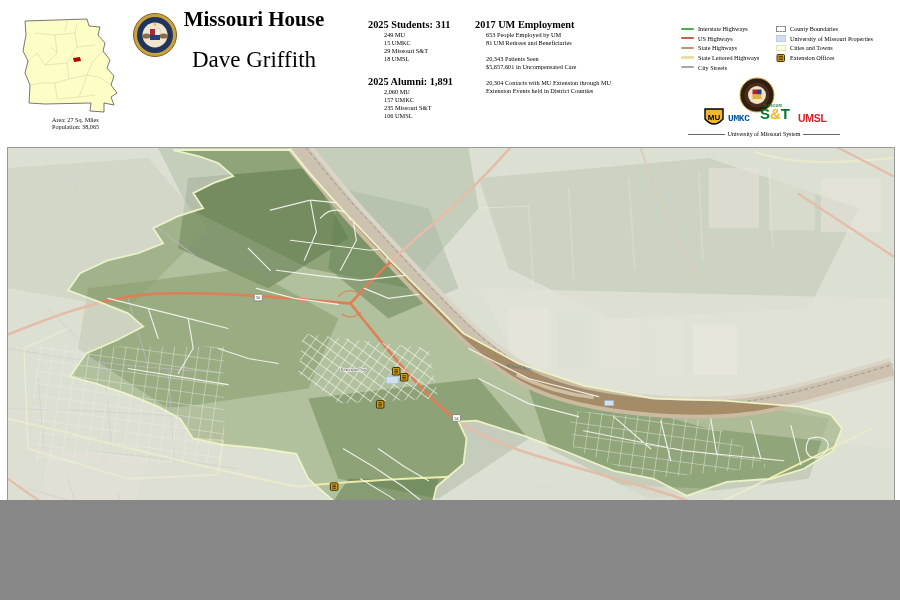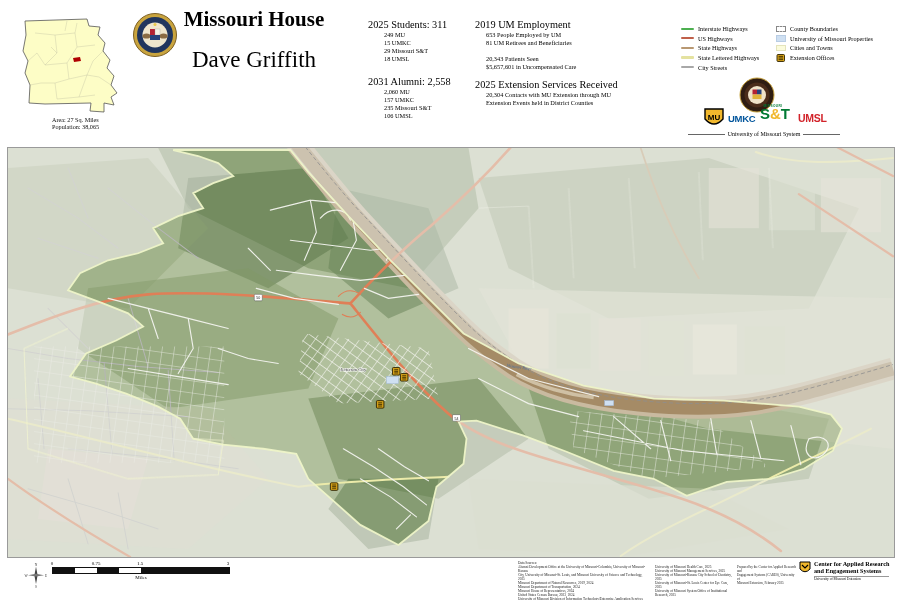--- a/index.html
+++ b/index.html
@@ -1,43 +1,43 @@
 <!DOCTYPE html>
 <html><head>
 <meta charset="utf-8">
 <style>
   html,body{margin:0;padding:0;background:#888;}
-  .page{position:relative;width:900px;height:600px;background:#ffffff;overflow:hidden;
+  .page{position:relative;width:900px;height:500px;background:#ffffff;overflow:hidden;
         font-family:"Liberation Serif",serif;color:#000;}
   .abs{position:absolute;}
   
   .title-box{left:156px;top:8px;width:196px;text-align:center;}
   .title-line{font-size:21px;font-weight:bold;line-height:22px;}
   .rep-name{font-size:23px;font-weight:normal;margin-top:17px;}
   .inset-caption{left:52px;top:116px;font-size:6.2px;line-height:7px;color:#111;}
   .stat-col{top:19px;}
-  .stat-h{font-size:10.3px;font-weight:normal;line-height:12px;}
+  .stat-h{font-size:10.3px;font-weight:bold;line-height:12px;}
   .stat-i{font-size:6.3px;line-height:8px;margin-left:16px;}
   .stat-i2{font-size:6.3px;line-height:8px;margin-left:11px;}
   .gap12{height:13px;} .gap9{height:8px;}
   .legend{left:681px;top:24px;font-size:6.2px;}
   .leg-row{display:flex;align-items:center;height:9.6px;}
   .leg-line{width:13px;height:2.2px;margin-right:4px;border-radius:1px;flex:none;}
   .leg-box{width:10px;height:6.5px;margin-right:4px;flex:none;box-sizing:border-box;}
   .c-interstate{background:#4caf50;} .c-ushwy{background:#c0604a;}
   .c-statehwy{background:#b89872;} .c-lettered{background:#e4e2a0;}
   .c-street{background:#a8a8a8;}
   .b-county{background:#fff;border:1px dashed #888;}
   .b-umprop{background:#cfe0f2;border:.5px solid #b9cde4;}
   .b-city{background:#fbfbdc;border:.5px solid #e4e4bc;}
   .legend2{left:776px;top:24px;font-size:6.2px;}
   .logo-row-label{font-size:5.9px;}
   .sysline{left:688px;top:131px;width:152px;display:flex;align-items:center;gap:3px;}
   .sysline .ln{flex:1;height:1px;background:#666;}
-  .umkc{font-family:Liberation Sans, sans-serif;font-weight:bold;font-size:9.5px;color:#02559c;letter-spacing:-.3px;}
+  .umkc{font-family:Liberation Mono, monospace;font-weight:bold;font-size:9.5px;color:#02559c;letter-spacing:-.3px;}
   .umsl{font-family:"Liberation Sans",sans-serif;font-weight:bold;font-size:10.5px;color:#d2232a;letter-spacing:-.3px;padding-left:8px;}
   .st-wrap{text-align:center;font-family:"Liberation Sans",sans-serif;line-height:4px;}
   .st-top{font-size:3.2px;color:#007a33;font-weight:bold;letter-spacing:.4px;display:block;}
   .st-main{font-size:15px;font-weight:bold;color:#007a33;line-height:11px;}
   .st-main .amp{color:#f1b82d;}
   
   .map-frame{left:7px;top:147px;width:886px;height:409px;border:1px solid #9a9a9a;box-sizing:content-box;background:#d6dcc9;}
   
   .scalebar{left:52px;top:561px;width:178px;}
   .tickrow{position:relative;height:6px;font-size:5px;}
@@ -92,42 +92,41 @@
   <div class="abs stat-col" style="left:368px;width:102px;">
     <div>
       <div class="stat-h">2025 Students: 311</div>
       <div class="stat-i">249 MU</div>
       <div class="stat-i">15 UMKC</div>
       <div class="stat-i">29 Missouri S&amp;T</div>
       <div class="stat-i">18 UMSL</div>
     </div>
     <div class="gap12"></div>
     <div>
-      <div class="stat-h">2031 Alumni: 2,558</div>
+      <div class="stat-h">2025 Alumni: 1,891</div>
       <div class="stat-i">2,060 MU</div>
       <div class="stat-i">157 UMKC</div>
       <div class="stat-i">235 Missouri S&amp;T</div>
       <div class="stat-i">106 UMSL</div>
     </div>
   </div>
 
   <div class="abs stat-col" style="left:475px;width:200px;">
     <div>
-      <div class="stat-h">2019 UM Employment</div>
+      <div class="stat-h">2017 UM Employment</div>
       <div class="stat-i2">653 People Employed by UM</div>
       <div class="stat-i2">81 UM Retirees and Beneficiaries</div>
     </div>
     <div class="gap9"></div>
     <div>
       <div class="stat-i2">20,343 Patients Seen</div>
       <div class="stat-i2">$5,657,601 in Uncompensated Care</div>
     </div>
     <div class="gap9"></div>
     <div>
-      <div class="stat-h">2025 Extension Services Received</div>
       <div class="stat-i2">20,304 Contacts with MU Extension through MU</div>
       <div class="stat-i2">Extension Events held in District Counties</div>
     </div>
   </div>
 
   <div class="abs legend">
     <div class="leg-row">
       <span class="leg-line c-interstate"></span>
       <span>Interstate Highways</span>
       </div>

